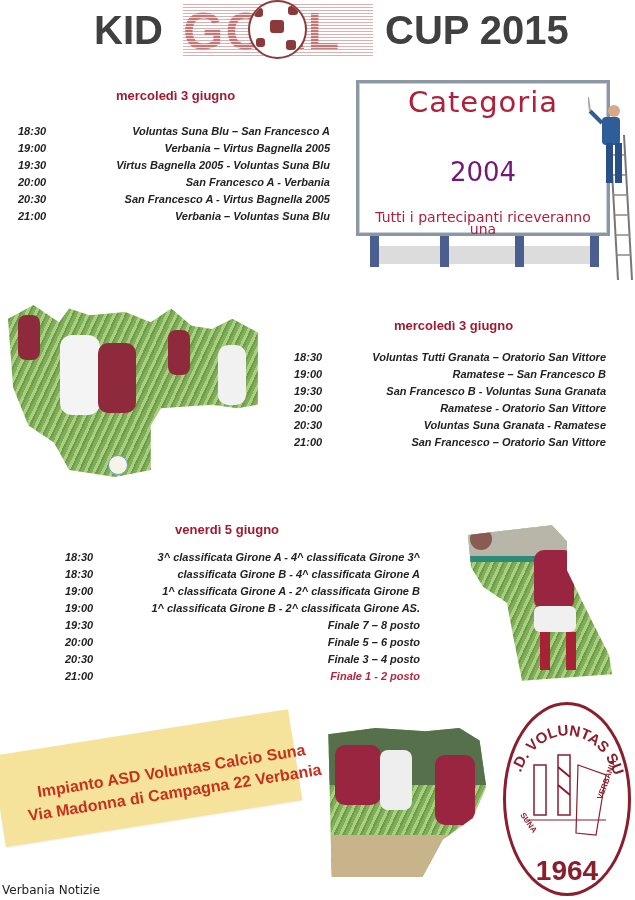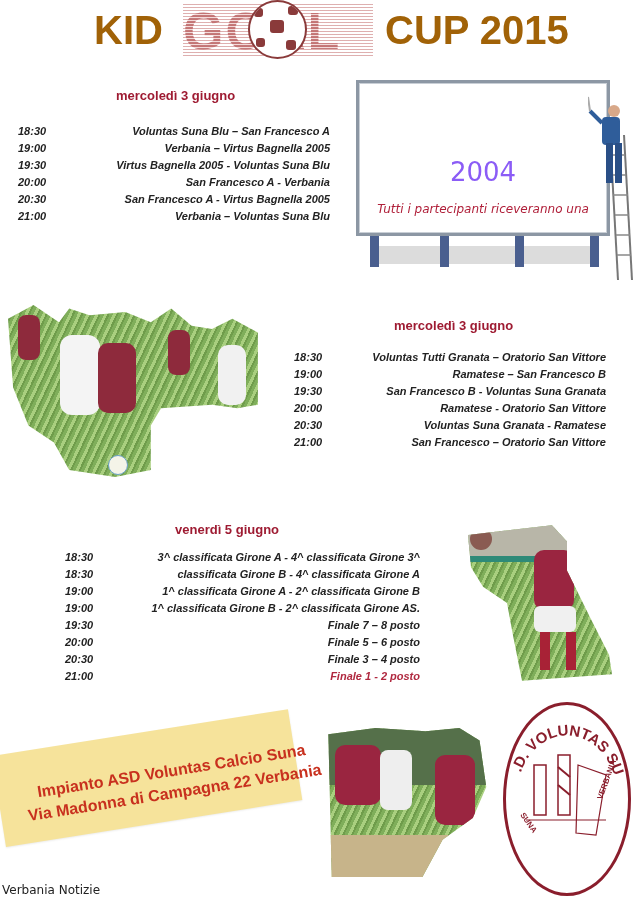--- a/index.html
+++ b/index.html
@@ -1,20 +1,20 @@
 <!DOCTYPE html>
 <html><head>
 <meta charset="utf-8">
 <style>
   html, body { margin:0; padding:0; background:#ffffff; }
   body { width:635px; height:900px; position:relative; overflow:hidden; font-family:"Liberation Sans", sans-serif; }
   .abs { position:absolute; }
 
   
-  .title-kid, .title-cup { position:absolute; top:8px; font-family:"Liberation Sans", sans-serif; font-weight:bold; font-size:40px; color:#a16207; letter-spacing:0px; line-height:44px; }
+  .title-kid, .title-cup { position:absolute; top:8px; font-family:"Liberation Sans", sans-serif; font-weight:bold; font-size:40px; color:#404040; letter-spacing:0px; line-height:44px; }
   .title-kid { left:94px; }
   .title-cup { left:385px; }
   .goal-logo { position:absolute; left:183px; top:0; width:190px; height:60px; }
   .goal-letters { position:absolute; left:0; top:3px; font-weight:bold; font-size:52px; color:#b25a5a; line-height:56px; letter-spacing:2px;
      background: repeating-linear-gradient(0deg, #c47a7a 0 2px, #f3dada 2px 3px); -webkit-background-clip:text; background-clip:text; color:transparent; }
   .goal-grid { position:absolute; left:0; top:4px; width:190px; height:52px;
      background: repeating-linear-gradient(0deg, rgba(196,110,110,0.55) 0 1px, transparent 1px 3px); }
   .goal-ball { position:absolute; left:65px; top:0; width:55px; height:55px; border-radius:50%; background:#fff; border:2px solid #8a3a3a; overflow:hidden; }
   .goal-ball .patch { position:absolute; background:#8a3a3a; border-radius:3px; }
 
@@ -23,22 +23,22 @@
   .sched { position:absolute; font-style:italic; font-weight:bold; font-size:11px; color:#222; line-height:17px; font-family:"Liberation Sans", sans-serif; }
   .row { display:flex; white-space:nowrap; }
   .row .time { flex:0 0 auto; }
   .row .match { flex:1 1 auto; text-align:right; }
   .row.final .match { color:#b0283f; }
 
   
   .billboard { position:absolute; left:356px; top:80px; width:248px; height:150px; background:#ffffff; border:3px solid #8c97a4; box-shadow: 0 0 0 1px #c9cfd6 inset; }
   .bb-line1 { position:absolute; left:0; right:0; top:2px; text-align:center; color:#b0203a; font-size:29px; font-family:"DejaVu Sans", sans-serif; font-weight:normal; letter-spacing:1px; }
   .bb-line2 { position:absolute; left:0; right:0; top:38px; text-align:center; color:#b0203a; font-size:26px; font-family:"DejaVu Sans", sans-serif; }
-  .bb-line3 { position:absolute; left:0; right:0; top:74px; text-align:center; color:#8b5cf6; font-size:26px; font-family:"DejaVu Sans", sans-serif; }
-  .bb-sub { position:absolute; left:4px; right:4px; top:120px; text-align:center; color:#b0203a; font-size:12px; line-height:12px; font-family:"DejaVu Sans", sans-serif;font-style:italic; }
+  .bb-line3 { position:absolute; left:0; right:0; top:74px; text-align:center; color:#701a75; font-size:26px; font-family:"DejaVu Sans", sans-serif; }
+  .bb-sub { position:absolute; left:4px; right:4px; top:128px; text-align:center; color:#b0203a; font-size:14px; line-height:12px; font-family:"DejaVu Sans", sans-serif; }
   .bb-leg { position:absolute; top:233px; width:9px; height:34px; background:#4a5f8f; }
   .bb-shadow { position:absolute; left:372px; top:246px; width:220px; height:18px; background:#dcdcdc; border-radius:3px; }
   .painter { position:absolute; left:588px; top:95px; width:45px; height:185px; }
 
   
   .photo { position:absolute; overflow:hidden; }
   .grass { background: repeating-linear-gradient(115deg, #7fae5a 0 3px, #a9cf7f 3px 6px, #6f9c4b 6px 8px); }
 
   
   .note { position:absolute; left:6px; top:755px; width:300px; height:92px; background:#f6e39b; transform:rotate(-9deg); transform-origin:left bottom; box-shadow:0 1px 2px rgba(0,0,0,0.08); }
@@ -97,20 +97,21 @@
       <span class="match">Verbania – Voluntas Suna Blu</span>
     </div>
 </div>
 
 <div class="bb-shadow"></div>
 <div class="bb-leg" style="left:370px;"></div>
 <div class="bb-leg" style="left:440px;"></div>
 <div class="bb-leg" style="left:515px;"></div>
 <div class="bb-leg" style="left:590px;"></div>
 <div class="billboard">
+  <div class="bb-line1">Categoria</div>
   <div class="bb-line3">2004</div>
   <div class="bb-sub">
     <div>Tutti i partecipanti riceveranno una</div>
   </div>
 </div>
 <svg class="painter" viewBox="0 0 45 185">
   <line x1="22" y1="40" x2="30" y2="185" stroke="#777" stroke-width="2"></line>
   <line x1="36" y1="40" x2="44" y2="185" stroke="#777" stroke-width="2"></line>
   <g stroke="#888" stroke-width="1.5">
     <line x1="23" y1="60" x2="37" y2="60"></line>
@@ -235,15 +236,16 @@
     </text>
     <rect x="28" y="60" width="12" height="50" fill="none" stroke="#8a1e2c" stroke-width="1.5"></rect>
     <rect x="52" y="50" width="12" height="60" fill="none" stroke="#8a1e2c" stroke-width="1.5"></rect>
     <line x1="52" y1="62" x2="64" y2="72" stroke="#8a1e2c" stroke-width="2"></line>
     <line x1="52" y1="80" x2="64" y2="90" stroke="#8a1e2c" stroke-width="2"></line>
     <path d="M72,60 L100,70 L90,130 L70,128 Z" fill="none" stroke="#8a1e2c" stroke-width="1.2"></path>
     <path d="M20,115 L100,115" stroke="#8a1e2c" stroke-width="1.2"></path>
     <text x="14" y="110" font-size="8" font-weight="bold" fill="#8a1e2c" transform="rotate(55 14 110)">SUNA</text>
     <text x="96" y="95" font-size="8" font-weight="bold" fill="#8a1e2c" transform="rotate(-70 96 95)">VERBANIA</text>
   </svg>
+  <div class="club-year">1964</div>
 </div>
 
 <div class="footer">Verbania Notizie</div>
 
 </body></html>

